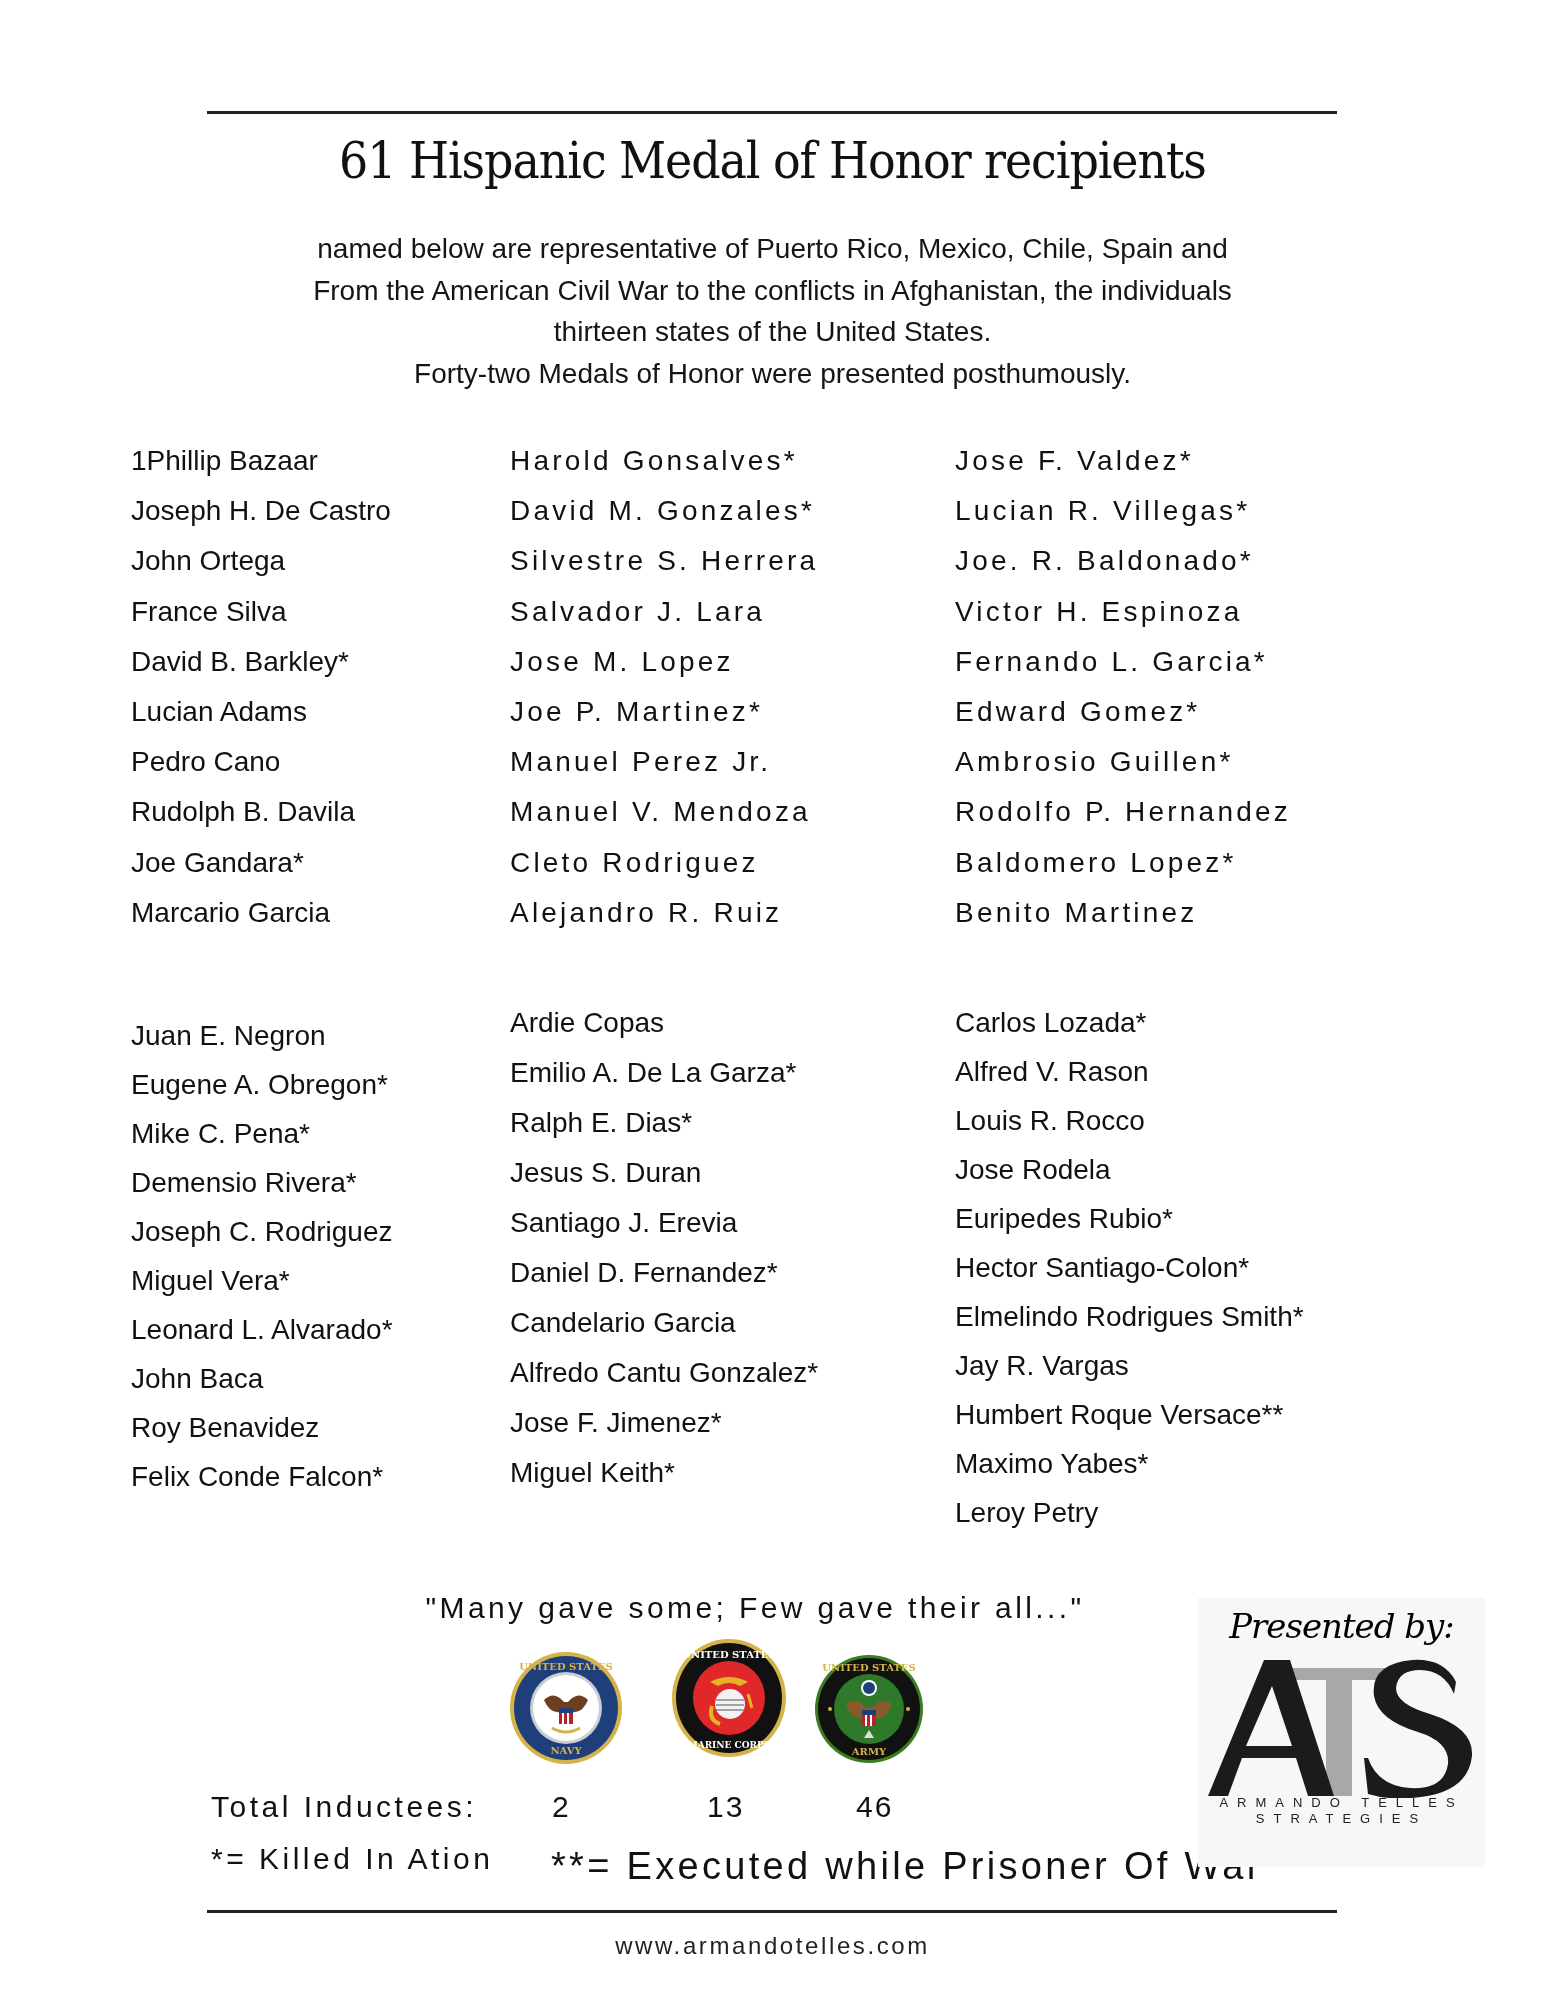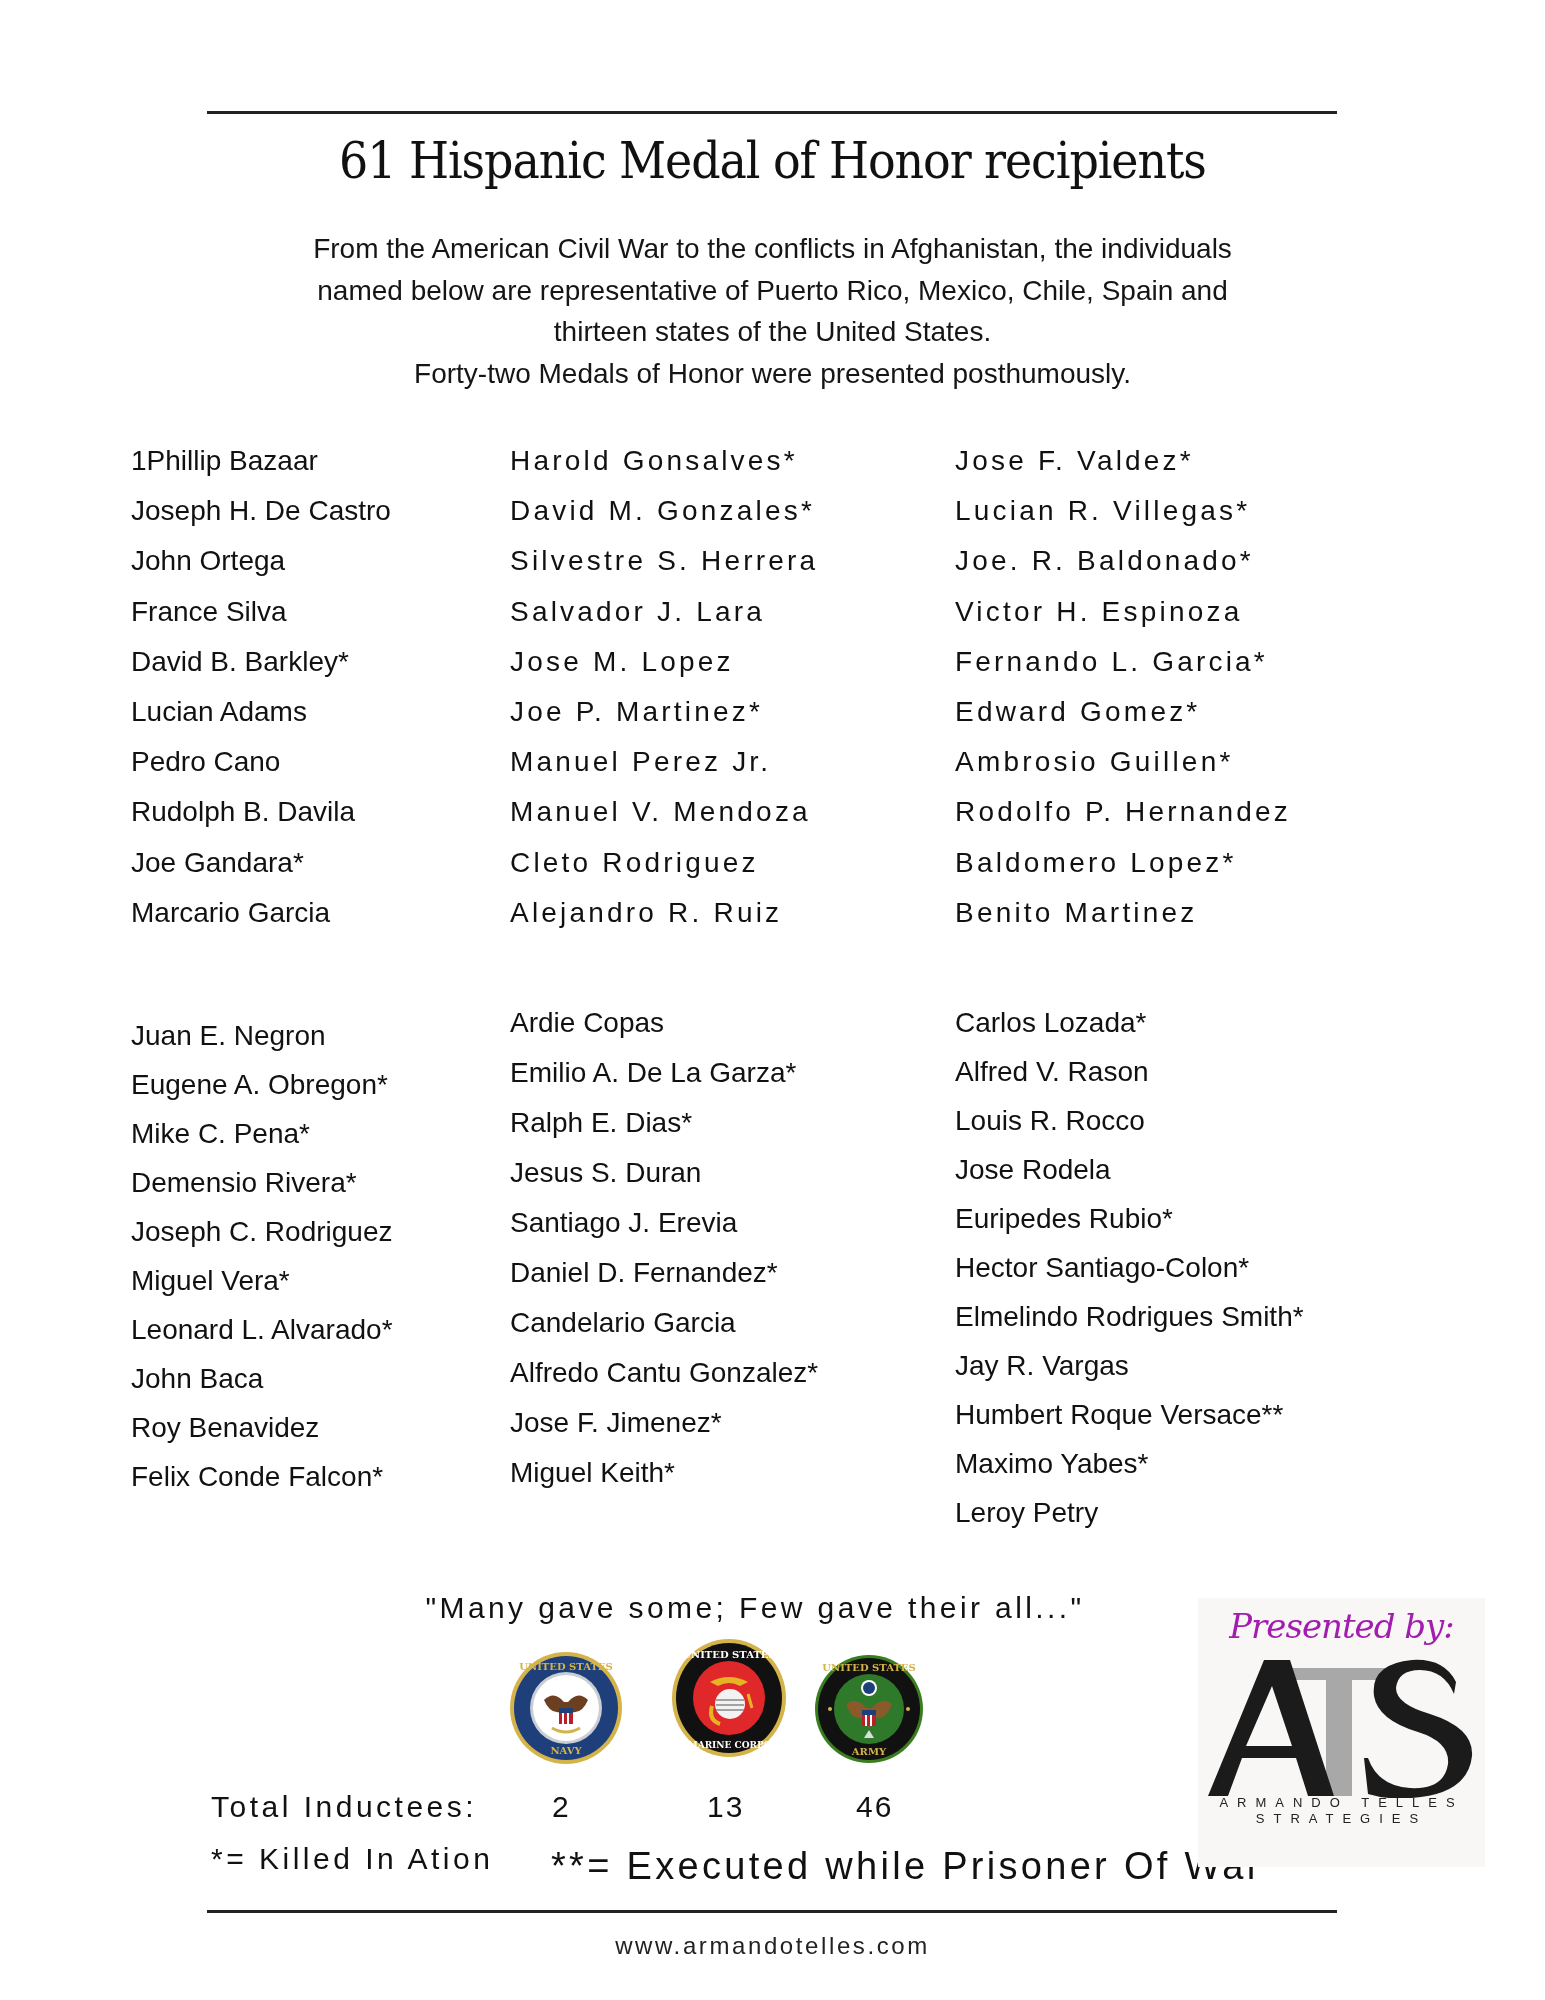--- a/index.html
+++ b/index.html
@@ -24,37 +24,37 @@
                     font-size: 30px; letter-spacing: 3.5px; }
     .total-num { position: absolute; top: 1790px; font-family: "Liberation Sans", sans-serif; font-size: 30px; letter-spacing: 2px; }
     #legend-kia { position: absolute; left: 211px; top: 1842px; font-family: "Liberation Sans", sans-serif;
                   font-size: 30px; letter-spacing: 3.5px; }
     #legend-pow { position: absolute; left: 551px; top: 1845px; font-family: "Liberation Sans", sans-serif;
                   font-size: 38px; letter-spacing: 3.3px; }
     #website { position: absolute; top: 1932px; left: 0; width: 1545px; text-align: center;
                font-family: "Liberation Sans", sans-serif; font-size: 24px; letter-spacing: 2.6px; color: #222; }
     #logo-box { position: absolute; left: 1198px; top: 1598px; width: 287px; height: 269px; background: #f8f7f5; }
     #presented { position: absolute; left: 0; width: 287px; top: 8px; text-align: center;
-                 font-family: "DejaVu Serif", serif; font-style: italic; font-size: 34px; color: #a21caf; letter-spacing: -1px; }
+                 font-family: "DejaVu Serif", serif; font-style: italic; font-size: 34px; color: #000000; letter-spacing: -1px; }
     #ats-letters { position: absolute; left: 0; top: 50px; width: 287px; height: 150px; }
     #ats-sub1 { position: absolute; left: 0; width: 287px; top: 197px; text-align: center;
                 font-family: "Liberation Sans", sans-serif; font-size: 13px; letter-spacing: 9px; color: #222; }
     #ats-sub2 { position: absolute; left: 0; width: 287px; top: 213px; text-align: center;
                 font-family: "Liberation Sans", sans-serif; font-size: 13px; letter-spacing: 9px; color: #222; }
   </style>
 </head>
 <body>
 
 <div class="rule" id="rule-top"></div>
 
 <div id="title">61 Hispanic Medal of Honor recipients</div>
 
 <div id="intro">
+  <div>named below are representative of Puerto Rico, Mexico, Chile, Spain and</div>
   <div>From the American Civil War to the conflicts in Afghanistan, the individuals</div>
-  <div>named below are representative of Puerto Rico, Mexico, Chile, Spain and</div>
   <div>thirteen states of the United States.</div>
   <div>Forty-two Medals of Honor were presented posthumously.</div>
 </div>
 
 <div class="col" id="s1c1" style="left:131px; top:445px;">
     <div style="top: 0px;">1Phillip Bazaar</div>
     <div style="top: 50.2px;">Joseph H. De Castro</div>
     <div style="top: 100.4px; text-align: right;">John Ortega</div>
     <div style="top: 150.6px;">France Silva</div>
     <div style="top: 200.8px;">David B. Barkley*</div>

